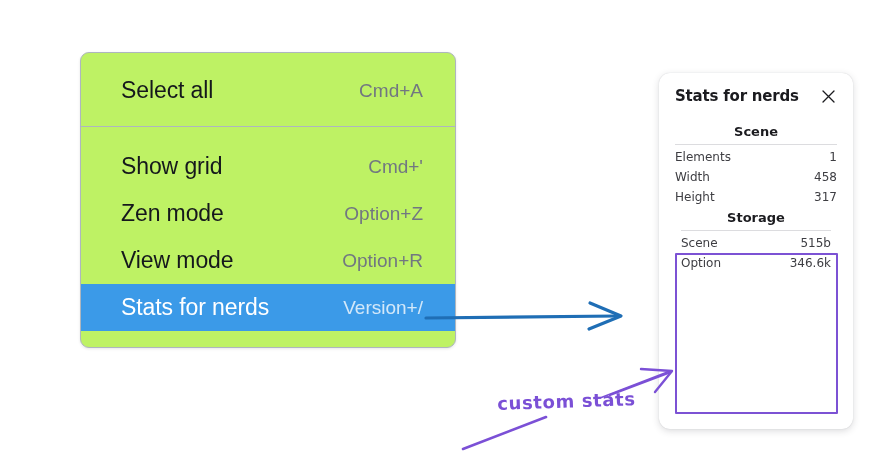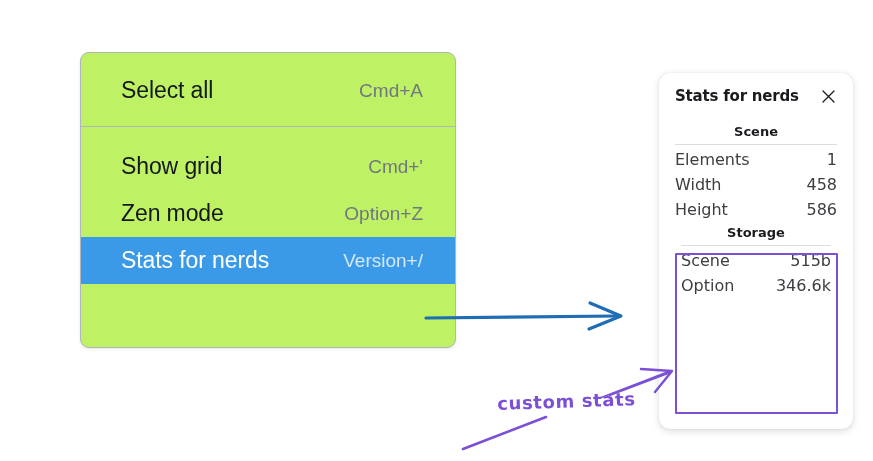--- a/index.html
+++ b/index.html
@@ -118,21 +118,21 @@
   }
   .section-rule {
     height: 1px;
     background: #dcdcdf;
     margin: 0 0 2px 0;
   }
   .stat-row {
     display: flex;
     align-items: center;
     justify-content: space-between;
-    font-size: 16px;
+    font-size: 12px;
     color: #3d3d42;
     padding: 3px 0;
   }
   .stat-row .k { white-space: nowrap; }
   .stat-row .v { white-space: nowrap; }
   .single-line {
     font-size: 14px;
     color: #3d3d42;
     padding: 4px 0 3px 0;
     white-space: nowrap;
@@ -190,20 +190,24 @@
 
   <div class="menu-group group-bottom">
     <div class="menu-item">
       <span class="label">Show grid</span>
       <span class="shortcut">Cmd+'</span>
     </div>
     <div class="menu-item">
       <span class="label">Zen mode</span>
       <span class="shortcut">Option+Z</span>
     </div>
+    <div class="menu-item">
+      <span class="label">View mode</span>
+      <span class="shortcut">Option+R</span>
+    </div>
     <div class="menu-item selected">
       <span class="label">Stats for nerds</span>
       <span class="shortcut">Version+/</span>
     </div>
   </div>
 
 </div>
 
 <div id="stats-panel">
 
@@ -222,21 +226,21 @@
     <div class="stat-row">
       <span class="k">Elements</span>
       <span class="v">1</span>
     </div>
     <div class="stat-row">
       <span class="k">Width</span>
       <span class="v">458</span>
     </div>
     <div class="stat-row">
       <span class="k">Height</span>
-      <span class="v">586</span>
+      <span class="v">317</span>
     </div>
   </div>
 
   <div class="hl-inner" style="">
     <div class="section">
       <div class="section-title">Storage</div>
       <div class="section-rule"></div>
       <div class="stat-row">
         <span class="k">Scene</span>
         <span class="v">515b</span>

